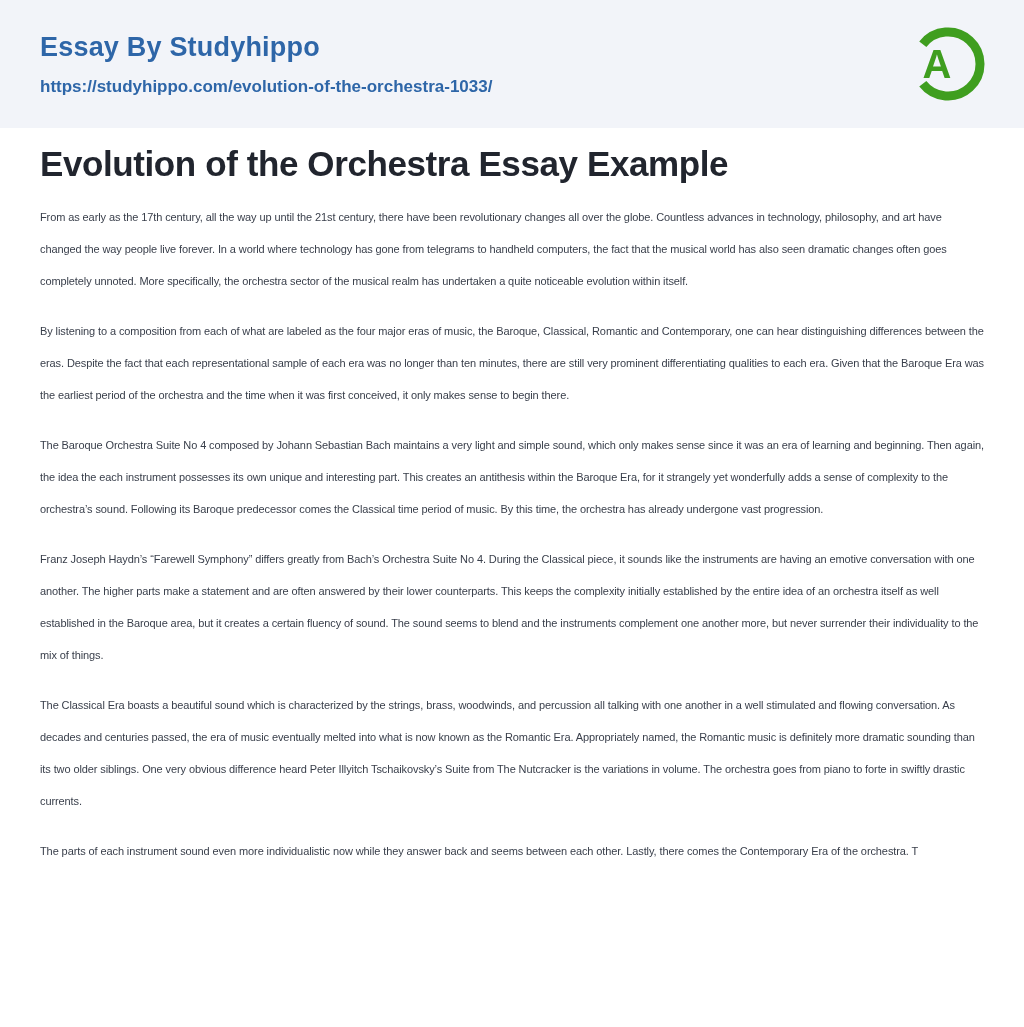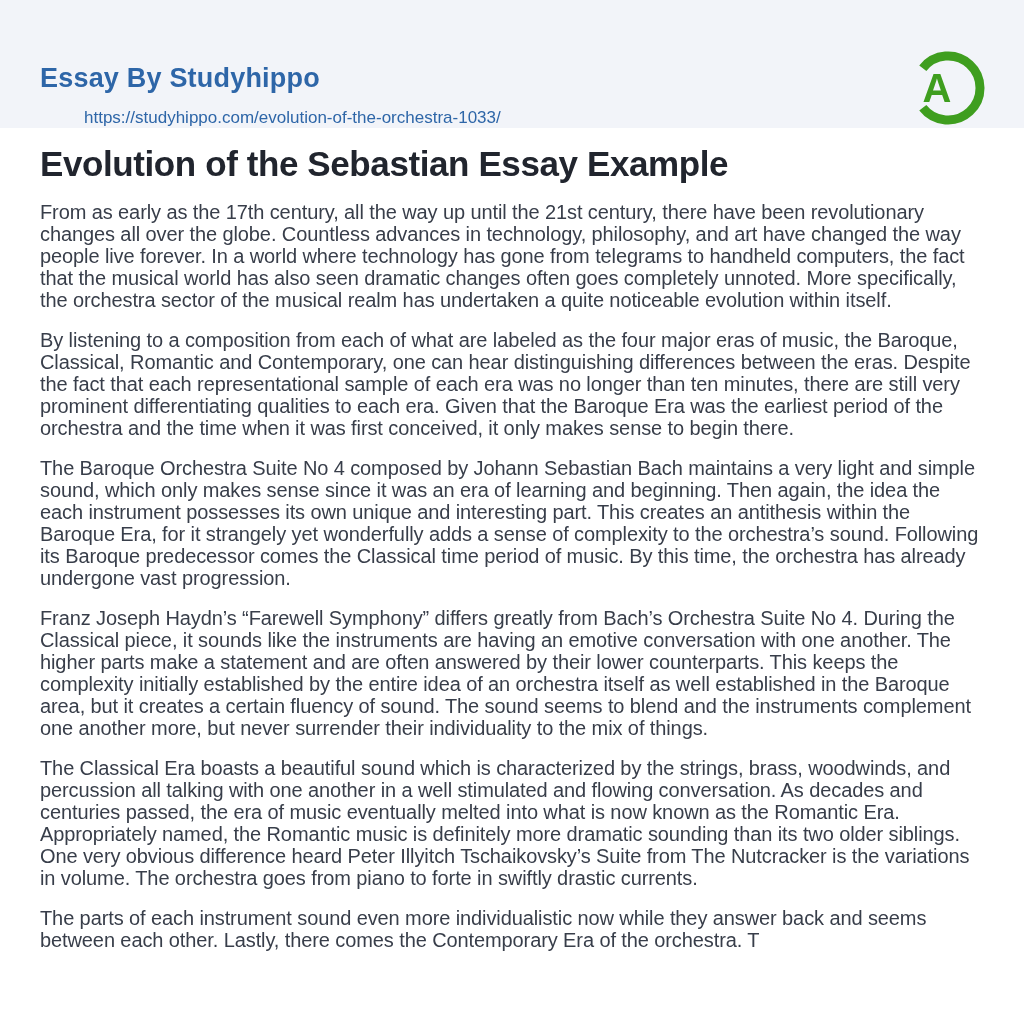--- a/index.html
+++ b/index.html
@@ -9,43 +9,42 @@
     width: 1024px;
     height: 1027px;
     background: #ffffff;
     font-family: "Liberation Sans", sans-serif;
     overflow: hidden;
   }
   .page-header {
     height: 128px;
     background: var(--header-bg, #f2f4f9);
     display: flex;
-    align-items: flex-end;
+    align-items: center;
     justify-content: space-between;
     padding: 0 36px 0 40px;
   }
   .header-text {
     display: flex;
     flex-direction: column;
     gap: 15px;
   }
   .site-title {
     font-size: 27px;
     font-weight: 700;
     color: var(--accent-blue, #2e66a8);
     letter-spacing: 0.2px;
     line-height: 30px;
   }
   .page-url {
     font-size: 17px;
-    font-weight: 400;
+    font-weight: 700;
     color: var(--accent-blue, #2e66a8);
     text-decoration: none;
     line-height: 20px;
-    margin-left: 44px;
   }
   .logo {
     width: 80px;
     height: 80px;
     flex: 0 0 auto;
   }
   .logo-arc { stroke: var(--logo-green, #3f9e1f); }
   .logo-letter {
     fill: var(--logo-green, #3f9e1f);
     font-family: "Liberation Sans", sans-serif;
@@ -58,42 +57,42 @@
   .article-title {
     margin: 0 0 16px 0;
     font-size: 35px;
     font-weight: 700;
     line-height: 42px;
     letter-spacing: -0.4px;
     color: var(--heading-color, #21252e);
   }
   .para {
     margin: 0 0 18px 0;
-    font-size: 20px;
-    line-height: 22px;
+    font-size: 11px;
+    line-height: 32px;
     letter-spacing: -0.1px;
     color: var(--body-color, #383e4a);
   }
 </style>
 </head>
 <body>
 
 <header class="page-header">
   <div class="header-text">
     <div class="site-title">Essay By Studyhippo</div>
     <a class="page-url">https://studyhippo.com/evolution-of-the-orchestra-1033/</a>
   </div>
   <svg class="logo" viewBox="0 0 80 80">
     <path class="logo-arc" d="M 14.8 20.3 A 32 32 0 1 1 14.8 59.7" fill="none" stroke-width="9"></path>
     <text class="logo-letter" x="29" y="54" text-anchor="middle">A</text>
   </svg>
 </header>
 
 <main class="page-main">
-  <h1 class="article-title">Evolution of the Sebastian Essay Example</h1>
+  <h1 class="article-title">Evolution of the Orchestra Essay Example</h1>
   <div class="essay-body">
       <p class="para">From as early as the 17th century, all the way up until the 21st century, there have been revolutionary changes all over the globe. Countless advances in technology, philosophy, and art have changed the way people live forever. In a world where technology has gone from telegrams to handheld computers, the fact that the musical world has also seen dramatic changes often goes completely unnoted. More specifically, the orchestra sector of the musical realm has undertaken a quite noticeable evolution within itself.</p>
       <p class="para">By listening to a composition from each of what are labeled as the four major eras of music, the Baroque, Classical, Romantic and Contemporary, one can hear distinguishing differences between the eras. Despite the fact that each representational sample of each era was no longer than ten minutes, there are still very prominent differentiating qualities to each era. Given that the Baroque Era was the earliest period of the orchestra and the time when it was first conceived, it only makes sense to begin there.</p>
       <p class="para">The Baroque Orchestra Suite No 4 composed by Johann Sebastian Bach maintains a very light and simple sound, which only makes sense since it was an era of learning and beginning. Then again, the idea the each instrument possesses its own unique and interesting part. This creates an antithesis within the Baroque Era, for it strangely yet wonderfully adds a sense of complexity to the orchestra’s sound. Following its Baroque predecessor comes the Classical time period of music. By this time, the orchestra has already undergone vast progression.</p>
       <p class="para">Franz Joseph Haydn’s “Farewell Symphony” differs greatly from Bach’s Orchestra Suite No 4. During the Classical piece, it sounds like the instruments are having an emotive conversation with one another. The higher parts make a statement and are often answered by their lower counterparts. This keeps the complexity initially established by the entire idea of an orchestra itself as well established in the Baroque area, but it creates a certain fluency of sound. The sound seems to blend and the instruments complement one another more, but never surrender their individuality to the mix of things.</p>
       <p class="para">The Classical Era boasts a beautiful sound which is characterized by the strings, brass, woodwinds, and percussion all talking with one another in a well stimulated and flowing conversation. As decades and centuries passed, the era of music eventually melted into what is now known as the Romantic Era. Appropriately named, the Romantic music is definitely more dramatic sounding than its two older siblings. One very obvious difference heard Peter Illyitch Tschaikovsky’s Suite from The Nutcracker is the variations in volume. The orchestra goes from piano to forte in swiftly drastic currents.</p>
       <p class="para">The parts of each instrument sound even more individualistic now while they answer back and seems between each other. Lastly, there comes the Contemporary Era of the orchestra. T</p>
     </div>
 </main>
 

